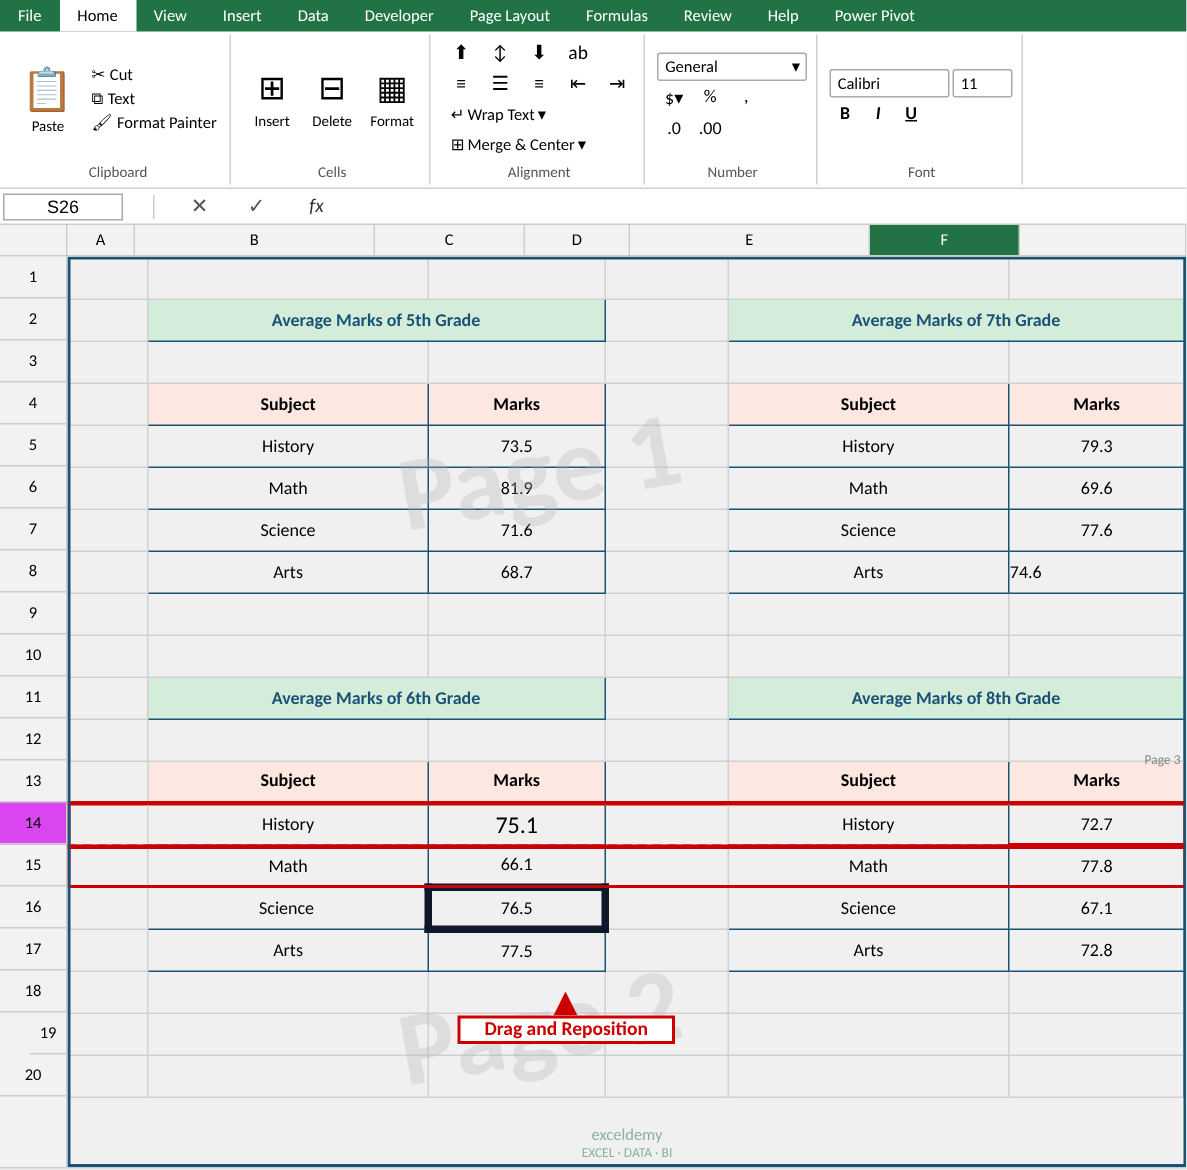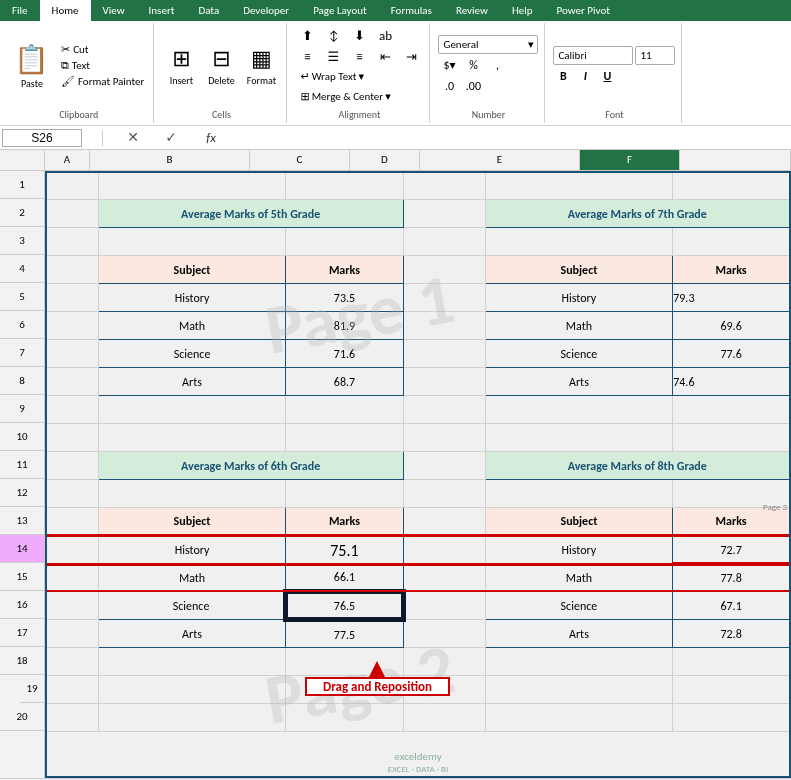--- a/index.html
+++ b/index.html
@@ -225,21 +225,21 @@
       <div style="height:28px;display:flex;align-items:center;justify-content:center;border-bottom:1px solid #ccc;font-size:11px;cursor:pointer;">4</div>
       <div style="height:28px;display:flex;align-items:center;justify-content:center;border-bottom:1px solid #ccc;font-size:11px;cursor:pointer;">5</div>
       <div style="height:28px;display:flex;align-items:center;justify-content:center;border-bottom:1px solid #ccc;font-size:11px;cursor:pointer;">6</div>
       <div style="height:28px;display:flex;align-items:center;justify-content:center;border-bottom:1px solid #ccc;font-size:11px;cursor:pointer;">7</div>
       <div style="height:28px;display:flex;align-items:center;justify-content:center;border-bottom:1px solid #ccc;font-size:11px;cursor:pointer;">8</div>
       <div style="height:28px;display:flex;align-items:center;justify-content:center;border-bottom:1px solid #ccc;font-size:11px;cursor:pointer;">9</div>
       <div style="height:28px;display:flex;align-items:center;justify-content:center;border-bottom:1px solid #ccc;font-size:11px;cursor:pointer;">10</div>
       <div style="height:28px;display:flex;align-items:center;justify-content:center;border-bottom:1px solid #ccc;font-size:11px;cursor:pointer;">11</div>
       <div style="height:28px;display:flex;align-items:center;justify-content:center;border-bottom:1px solid #ccc;font-size:11px;cursor:pointer;">12</div>
       <div style="height:28px;display:flex;align-items:center;justify-content:center;border-bottom:1px solid #ccc;font-size:11px;cursor:pointer;">13</div>
-      <div style="height:28px;display:flex;align-items:center;justify-content:center;border-bottom:1px solid #ccc;font-size:11px;cursor:pointer;background:#f0abfc;">14</div>
+      <div style="height:28px;display:flex;align-items:center;justify-content:center;border-bottom:1px solid #ccc;font-size:11px;cursor:pointer;background:#d946ef;">14</div>
       <div style="height:28px;display:flex;align-items:center;justify-content:center;border-bottom:1px solid #ccc;font-size:11px;cursor:pointer;">15</div>
       <div style="height:28px;display:flex;align-items:center;justify-content:center;border-bottom:1px solid #ccc;font-size:11px;cursor:pointer;">16</div>
       <div style="height:28px;display:flex;align-items:center;justify-content:center;border-bottom:1px solid #ccc;font-size:11px;cursor:pointer;">17</div>
       <div style="height:28px;display:flex;align-items:center;justify-content:center;border-bottom:1px solid #ccc;font-size:11px;cursor:pointer;">18</div>
       <div style="height:28px;display:flex;align-items:center;justify-content:center;border-bottom:1px solid #ccc;font-size:11px;cursor:pointer;margin-left:20px;">19</div>
       <div style="height:28px;display:flex;align-items:center;justify-content:center;border-bottom:1px solid #ccc;font-size:11px;cursor:pointer;">20</div>
     </div>
 
     <div style="flex:1;overflow:auto;position:relative;">
 
@@ -302,21 +302,21 @@
           <td style="height:28px;border:1px solid #1a5276;background:#fce8e0;font-weight:bold;text-align:center;font-size:12px;">Subject</td>
           <td style="height:28px;border:1px solid #1a5276;background:#fce8e0;font-weight:bold;text-align:center;font-size:12px;border-right:2px solid #1a5276;">Marks</td>
         </tr>
 
         <tr>
           <td style="height:28px;border:1px solid #d0d0d0;"></td>
           <td style="height:28px;border:1px solid #1a5276;text-align:center;font-size:12px;">History</td>
           <td style="height:28px;border:1px solid #1a5276;text-align:center;font-size:12px;">73.5</td>
           <td style="height:28px;border:1px solid #d0d0d0;"></td>
           <td style="height:28px;border:1px solid #1a5276;text-align:center;font-size:12px;">History</td>
-          <td style="height:28px;border:1px solid #1a5276;text-align:left;font-size:12px;border-right:2px solid #1a5276;">79.3</td>
+          <td style="height:28px;border:1px solid #1a5276;text-align:center;font-size:12px;border-right:2px solid #1a5276;">79.3</td>
         </tr>
 
         <tr>
           <td style="height:28px;border:1px solid #d0d0d0;"></td>
           <td style="height:28px;border:1px solid #1a5276;text-align:center;font-size:12px;">Math</td>
           <td style="height:28px;border:1px solid #1a5276;text-align:center;font-size:12px;">81.9</td>
           <td style="height:28px;border:1px solid #d0d0d0;"></td>
           <td style="height:28px;border:1px solid #1a5276;text-align:center;font-size:12px;">Math</td>
           <td style="height:28px;border:1px solid #1a5276;text-align:center;font-size:12px;border-right:2px solid #1a5276;">69.6</td>
         </tr>

